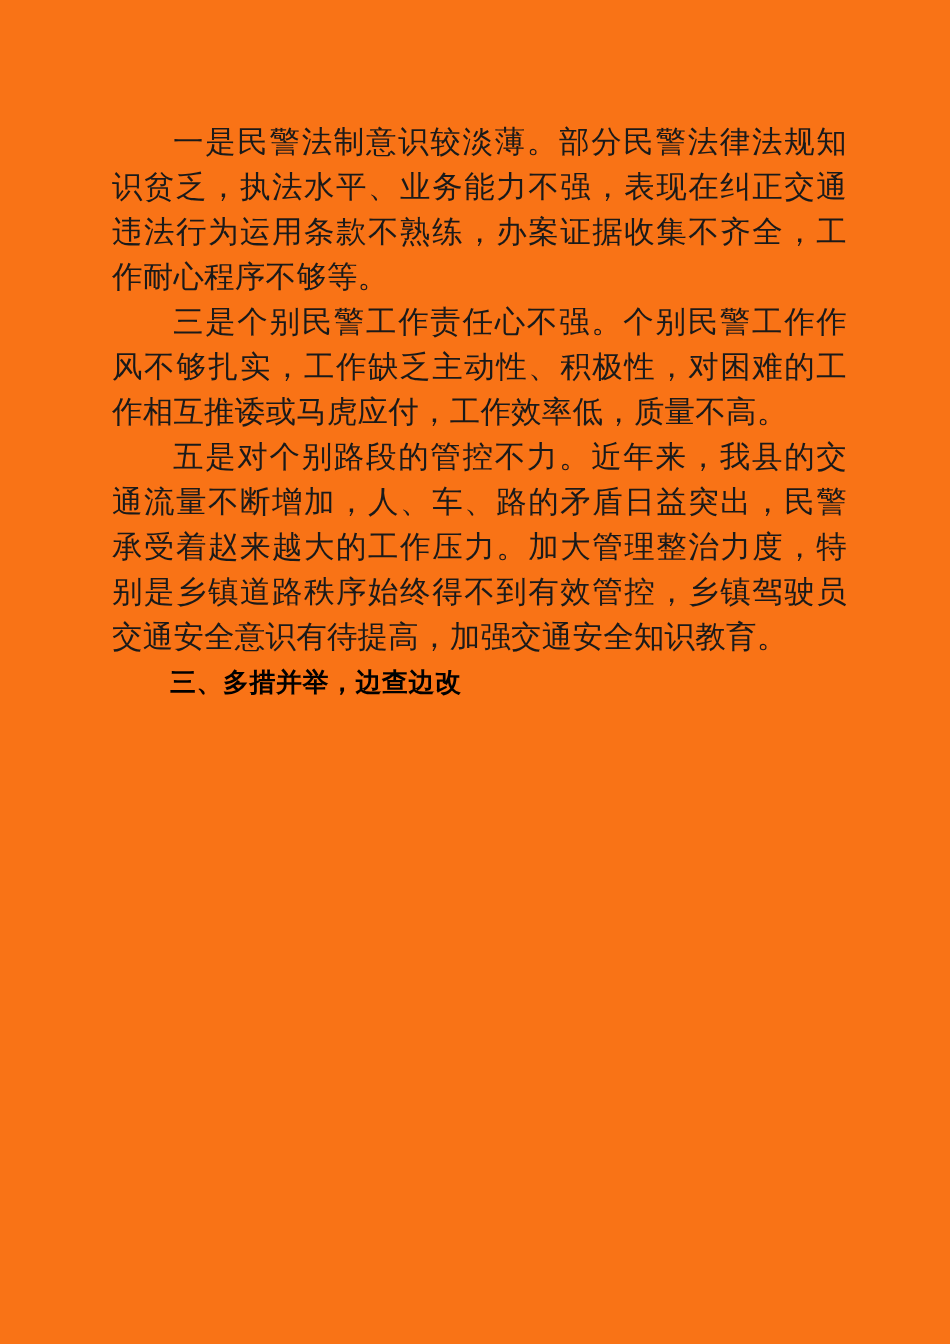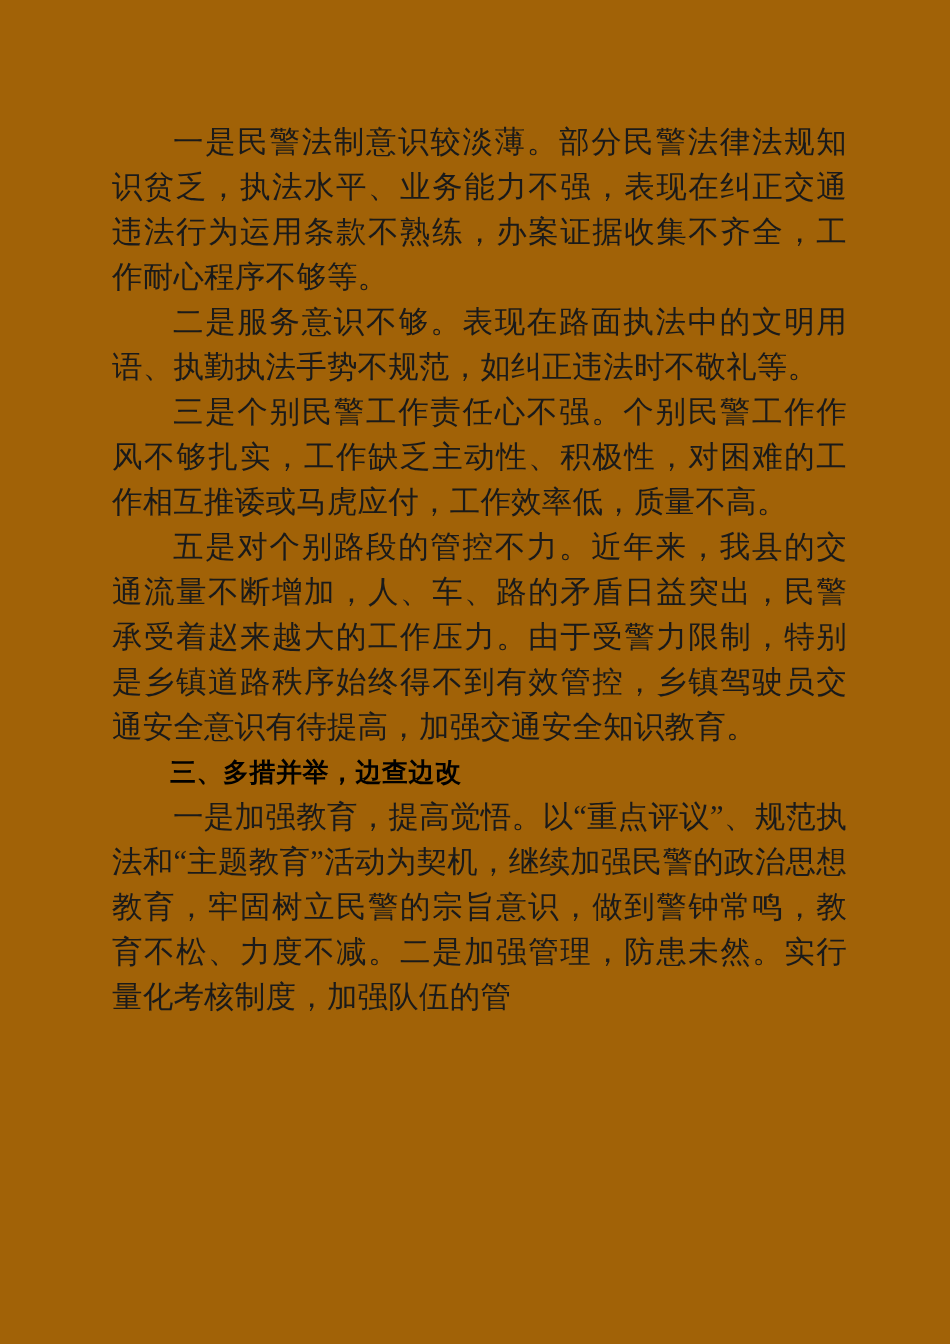--- a/index.html
+++ b/index.html
@@ -4,21 +4,21 @@
 <style>
   html, body {
     margin: 0;
     padding: 0;
     background: #ffffff;
   }
   .page {
     position: relative;
     width: 950px;
     height: 1344px;
-    background: #a16207;
+    background: #f97316;
     overflow: hidden;
     box-sizing: border-box;
   }
   .content {
     position: absolute;
     left: 112px;
     top: 120px;
     width: 735px;
   }
   .para {
@@ -45,26 +45,24 @@
   }
 </style>
 </head>
 <body>
 
 <div class="page">
   <div class="content">
 
     <p class="para">一是民警法制意识较淡薄。部分民警法律法规知识贫乏，执法水平、业务能力不强，表现在纠正交通违法行为运用条款不熟练，办案证据收集不齐全，工作耐心程序不够等。</p>
 
-    <p class="para">二是服务意识不够。表现在路面执法中的文明用语、执勤执法手势不规范，如纠正违法时不敬礼等。</p>
 
     <p class="para">三是个别民警工作责任心不强。个别民警工作作风不够扎实，工作缺乏主动性、积极性，对困难的工作相互推诿或马虎应付，工作效率低，质量不高。</p>
 
 
-    <p class="para">五是对个别路段的管控不力。近年来，我县的交通流量不断增加，人、车、路的矛盾日益突出，民警承受着赵来越大的工作压力。由于受警力限制，特别是乡镇道路秩序始终得不到有效管控，乡镇驾驶员交通安全意识有待提高，加强交通安全知识教育。</p>
+    <p class="para">五是对个别路段的管控不力。近年来，我县的交通流量不断增加，人、车、路的矛盾日益突出，民警承受着赵来越大的工作压力。加大管理整治力度，特别是乡镇道路秩序始终得不到有效管控，乡镇驾驶员交通安全意识有待提高，加强交通安全知识教育。</p>
 
     <p class="heading">三、多措并举，边查边改</p>
 
 
-    <p class="para">一是加强教育，提高觉悟。以“重点评议”、规范执法和“主题教育”活动为契机，继续加强民警的政治思想教育，牢固树立民警的宗旨意识，做到警钟常鸣，教育不松、力度不减。二是加强管理，防患未然。实行量化考核制度，加强队伍的管</p>
 
   </div>
 </div>
 
 </body></html>

